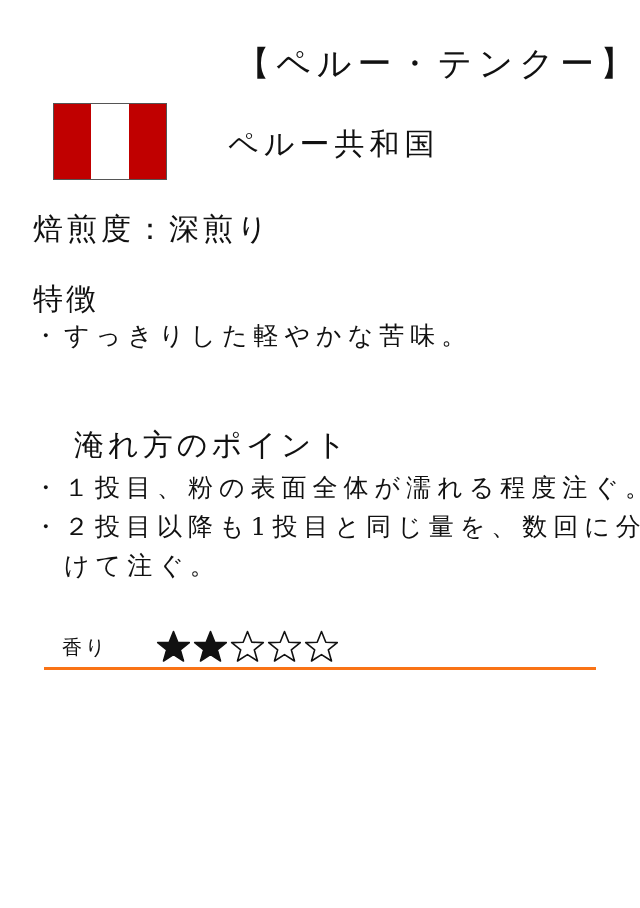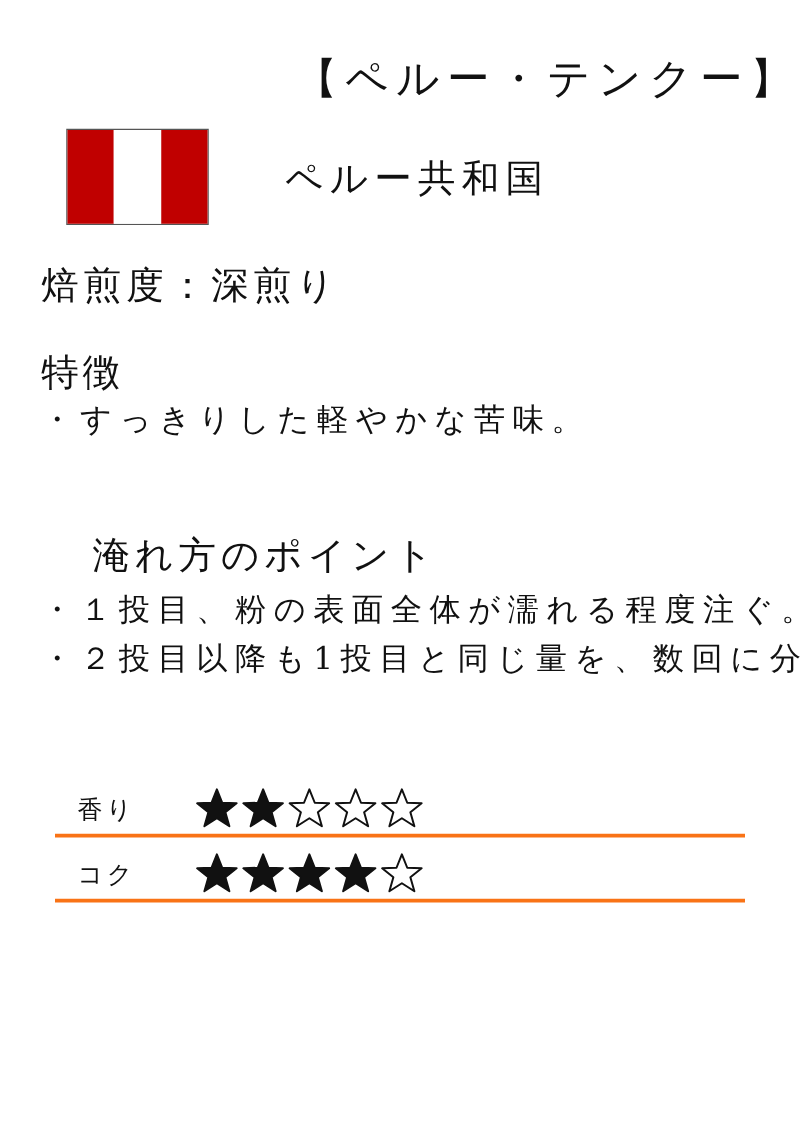--- a/index.html
+++ b/index.html
@@ -38,20 +38,21 @@
 
 <div class="abs roast">焙煎度：深煎り</div>
 
 <div class="abs feat-h">特徴</div>
 <div class="abs feat-item">・すっきりした軽やかな苦味。</div>
 
 <div class="abs brew-h">淹れ方のポイント</div>
 <div class="abs brew-list">
   <div class="brew-line">・１投目、粉の表面全体が濡れる程度注ぐ。</div>
   <div class="brew-line">・２投目以降も1投目と同じ量を、数回に分</div>
+  <div class="brew-line">　けて注ぐ。</div>
 </div>
 
 <div class="abs ratings">
   <div class="rrow">
     <span class="lbl">香り</span>
     <div class="stars">
         <span>
           <svg class="star" viewBox="0 0 35 33">
             <path d="M17.5 1.5 L21.8 12.2 L33.3 12.6 L24.3 19.8 L27.5 31 L17.5 24.6 L7.5 31 L10.7 19.8 L1.7 12.6 L13.2 12.2 Z" fill="#111" stroke="#111" stroke-width="1.6" stroke-linejoin="round"></path>
           </svg>
@@ -71,43 +72,13 @@
             <path d="M17.5 1.5 L21.8 12.2 L33.3 12.6 L24.3 19.8 L27.5 31 L17.5 24.6 L7.5 31 L10.7 19.8 L1.7 12.6 L13.2 12.2 Z" fill="#fff" stroke="#111" stroke-width="1.6" stroke-linejoin="round"></path>
           </svg>
         </span>
         <span>
           <svg class="star" viewBox="0 0 35 33">
             <path d="M17.5 1.5 L21.8 12.2 L33.3 12.6 L24.3 19.8 L27.5 31 L17.5 24.6 L7.5 31 L10.7 19.8 L1.7 12.6 L13.2 12.2 Z" fill="#fff" stroke="#111" stroke-width="1.6" stroke-linejoin="round"></path>
           </svg>
         </span>
       </div>
   </div>
-  <div class="rrow">
-    <span class="lbl">コク</span>
-    <div class="stars">
-        <span>
-          <svg class="star" viewBox="0 0 35 33">
-            <path d="M17.5 1.5 L21.8 12.2 L33.3 12.6 L24.3 19.8 L27.5 31 L17.5 24.6 L7.5 31 L10.7 19.8 L1.7 12.6 L13.2 12.2 Z" fill="#111" stroke="#111" stroke-width="1.6" stroke-linejoin="round"></path>
-          </svg>
-        </span>
-        <span>
-          <svg class="star" viewBox="0 0 35 33">
-            <path d="M17.5 1.5 L21.8 12.2 L33.3 12.6 L24.3 19.8 L27.5 31 L17.5 24.6 L7.5 31 L10.7 19.8 L1.7 12.6 L13.2 12.2 Z" fill="#111" stroke="#111" stroke-width="1.6" stroke-linejoin="round"></path>
-          </svg>
-        </span>
-        <span>
-          <svg class="star" viewBox="0 0 35 33">
-            <path d="M17.5 1.5 L21.8 12.2 L33.3 12.6 L24.3 19.8 L27.5 31 L17.5 24.6 L7.5 31 L10.7 19.8 L1.7 12.6 L13.2 12.2 Z" fill="#111" stroke="#111" stroke-width="1.6" stroke-linejoin="round"></path>
-          </svg>
-        </span>
-        <span>
-          <svg class="star" viewBox="0 0 35 33">
-            <path d="M17.5 1.5 L21.8 12.2 L33.3 12.6 L24.3 19.8 L27.5 31 L17.5 24.6 L7.5 31 L10.7 19.8 L1.7 12.6 L13.2 12.2 Z" fill="#111" stroke="#111" stroke-width="1.6" stroke-linejoin="round"></path>
-          </svg>
-        </span>
-        <span>
-          <svg class="star" viewBox="0 0 35 33">
-            <path d="M17.5 1.5 L21.8 12.2 L33.3 12.6 L24.3 19.8 L27.5 31 L17.5 24.6 L7.5 31 L10.7 19.8 L1.7 12.6 L13.2 12.2 Z" fill="#fff" stroke="#111" stroke-width="1.6" stroke-linejoin="round"></path>
-          </svg>
-        </span>
-      </div>
-  </div>
 </div>
 
 </body></html>

